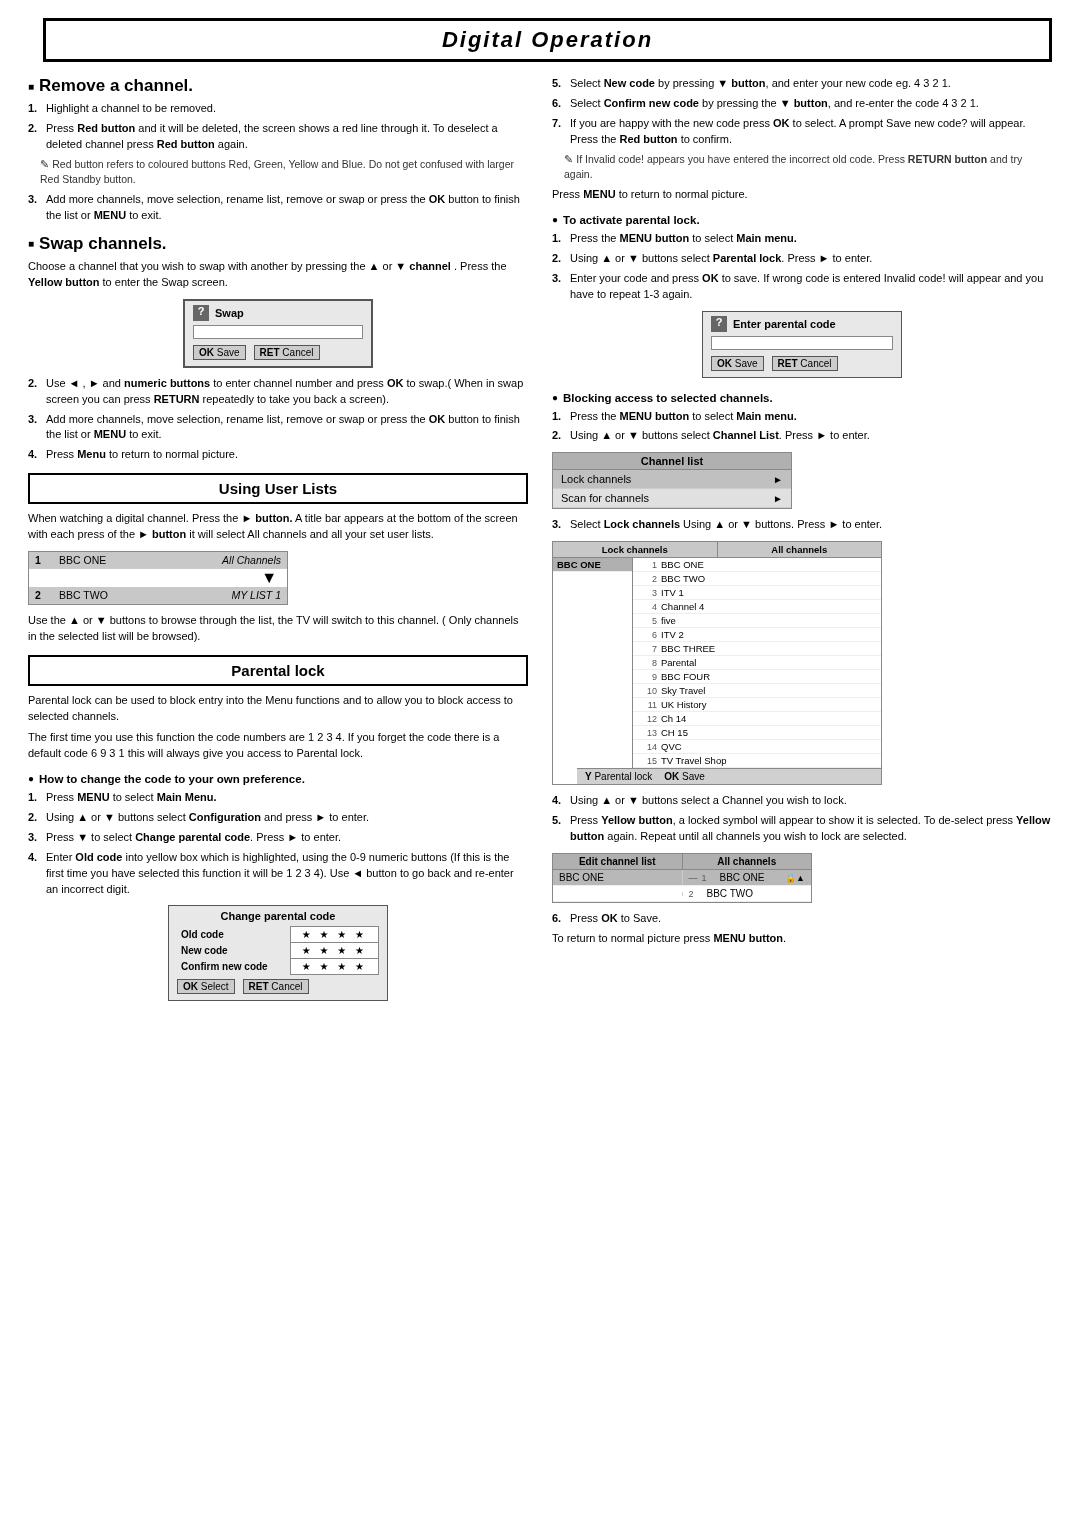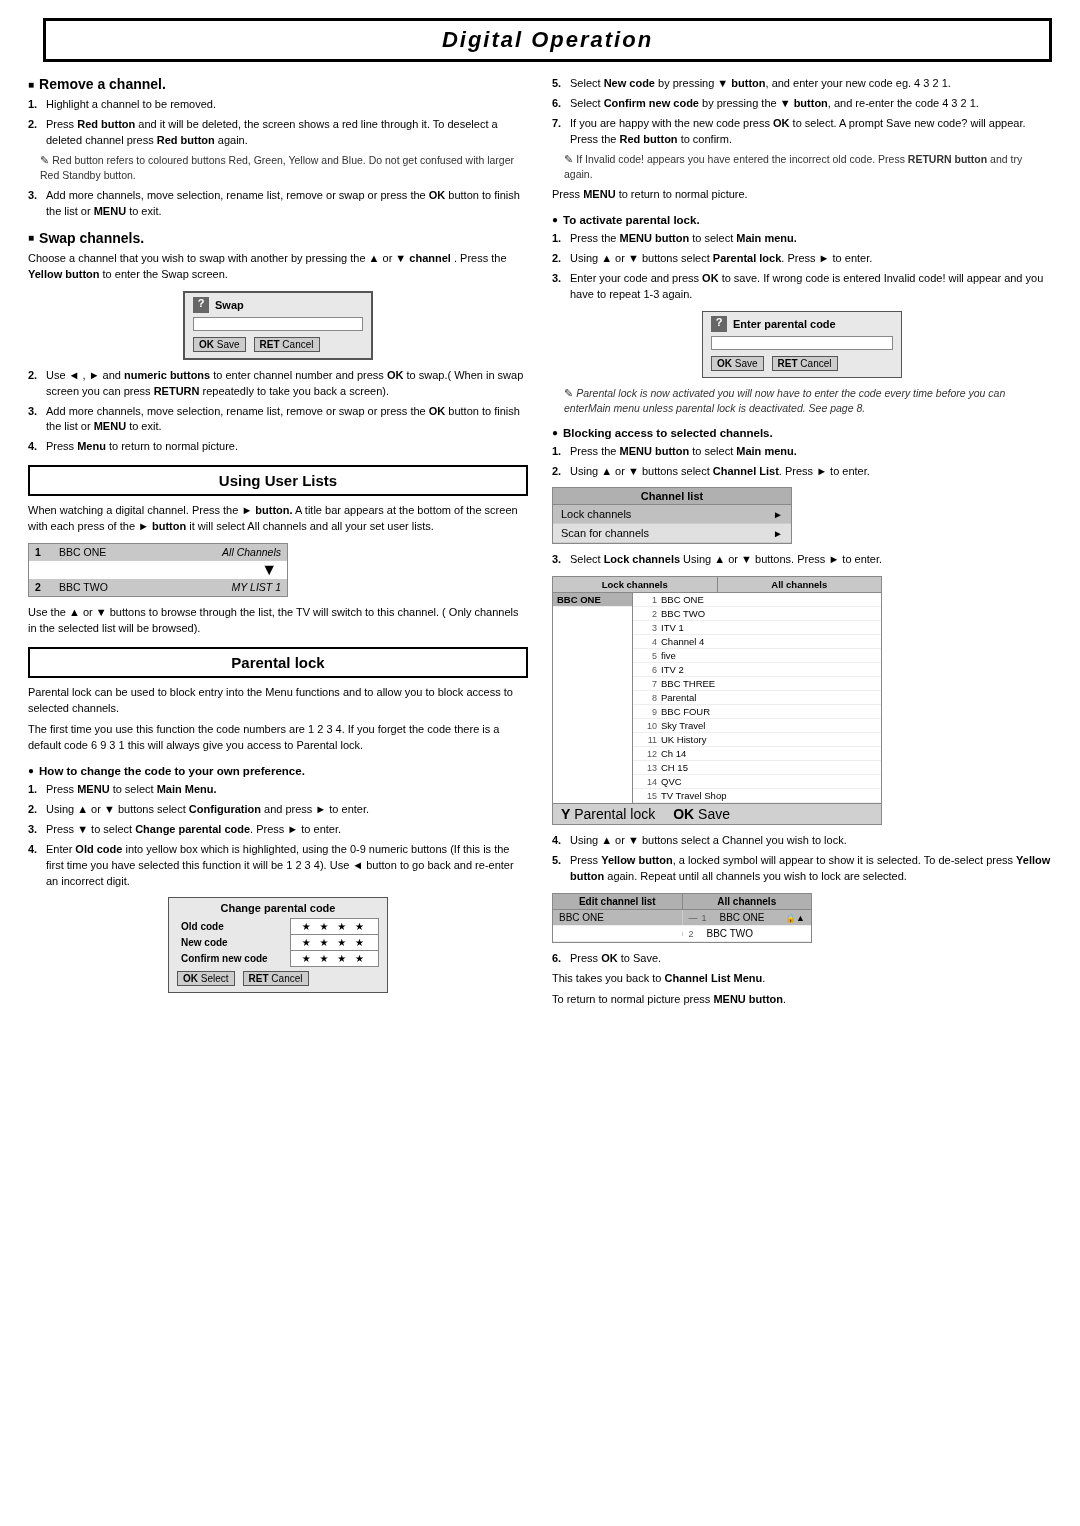--- a/index.html
+++ b/index.html
@@ -27,21 +27,21 @@
       display: flex;
       gap: 24px;
     }
     .col-left, .col-right {
       flex: 1;
     }
     .section-header-square {
       display: flex;
       align-items: center;
       font-weight: bold;
-      font-size: 14px;
+      font-size: 17px;
       margin-bottom: 5px;
     }
     .section-header-square::before {
       content: '■';
       margin-right: 5px;
       font-size: 10px;
     }
     .section-header-circle {
       display: flex;
       align-items: center;
@@ -265,24 +265,25 @@
     .lock-row-num {
       min-width: 20px;
       text-align: right;
       color: #555;
       font-size: 9px;
     }
     .lock-row-name { font-size: 9.5px; }
     .lock-footer {
       background: #d0d0d0;
       padding: 2px 8px;
-      font-size: 14px;
+      font-size: 10px;
       border-top: 1px solid #888;
       display: flex;
-      gap: 18px;
+      gap: 12px;
+      margin-left: 24px;
     }
     
     .edit-list-container {
       border: 1px solid #888;
       width: 260px;
       font-size: 10px;
       margin: 8px 0;
     }
     .edit-list-header {
       display: flex;
@@ -488,21 +489,20 @@
           <span class="q-mark">?</span>
           <b>Enter parental code</b>
         </div>
         <div class="dialog-input"></div>
         <div class="pcode-footer">
           <span class="dialog-btn"><b>OK</b> <span>Save</span></span>
           <span class="dialog-btn"><b>RET</b> <span>Cancel</span></span>
         </div>
       </div>
 
-      <div class="note"><i>Parental lock is now activated you will now have to enter the code every time before you can enterMain menu unless parental lock is deactivated. See page 8.</i></div>
     </div>
 
     <div class="separator"></div>
 
     <div>
       <div class="section-header-circle">Blocking access to selected channels.</div>
       <div class="numbered-item">
         <span class="num">1.</span>
         <span>Press the <b>MENU button</b> to select <b>Main menu.</b></span>
       </div>
@@ -640,18 +640,17 @@
             <span>BBC TWO</span>
           </div>
         </div>
       </div>
 
       <div class="numbered-item">
         <span class="num">6.</span>
         <span>Press <b>OK</b> to Save.</span>
       </div>
 
-      <p>This takes you back to <b>Channel List Menu</b>.</p>
       <p>To return to normal picture press <b>MENU button</b>.</p>
     </div>
 
   </div>
 </div>
 
 </body></html>

